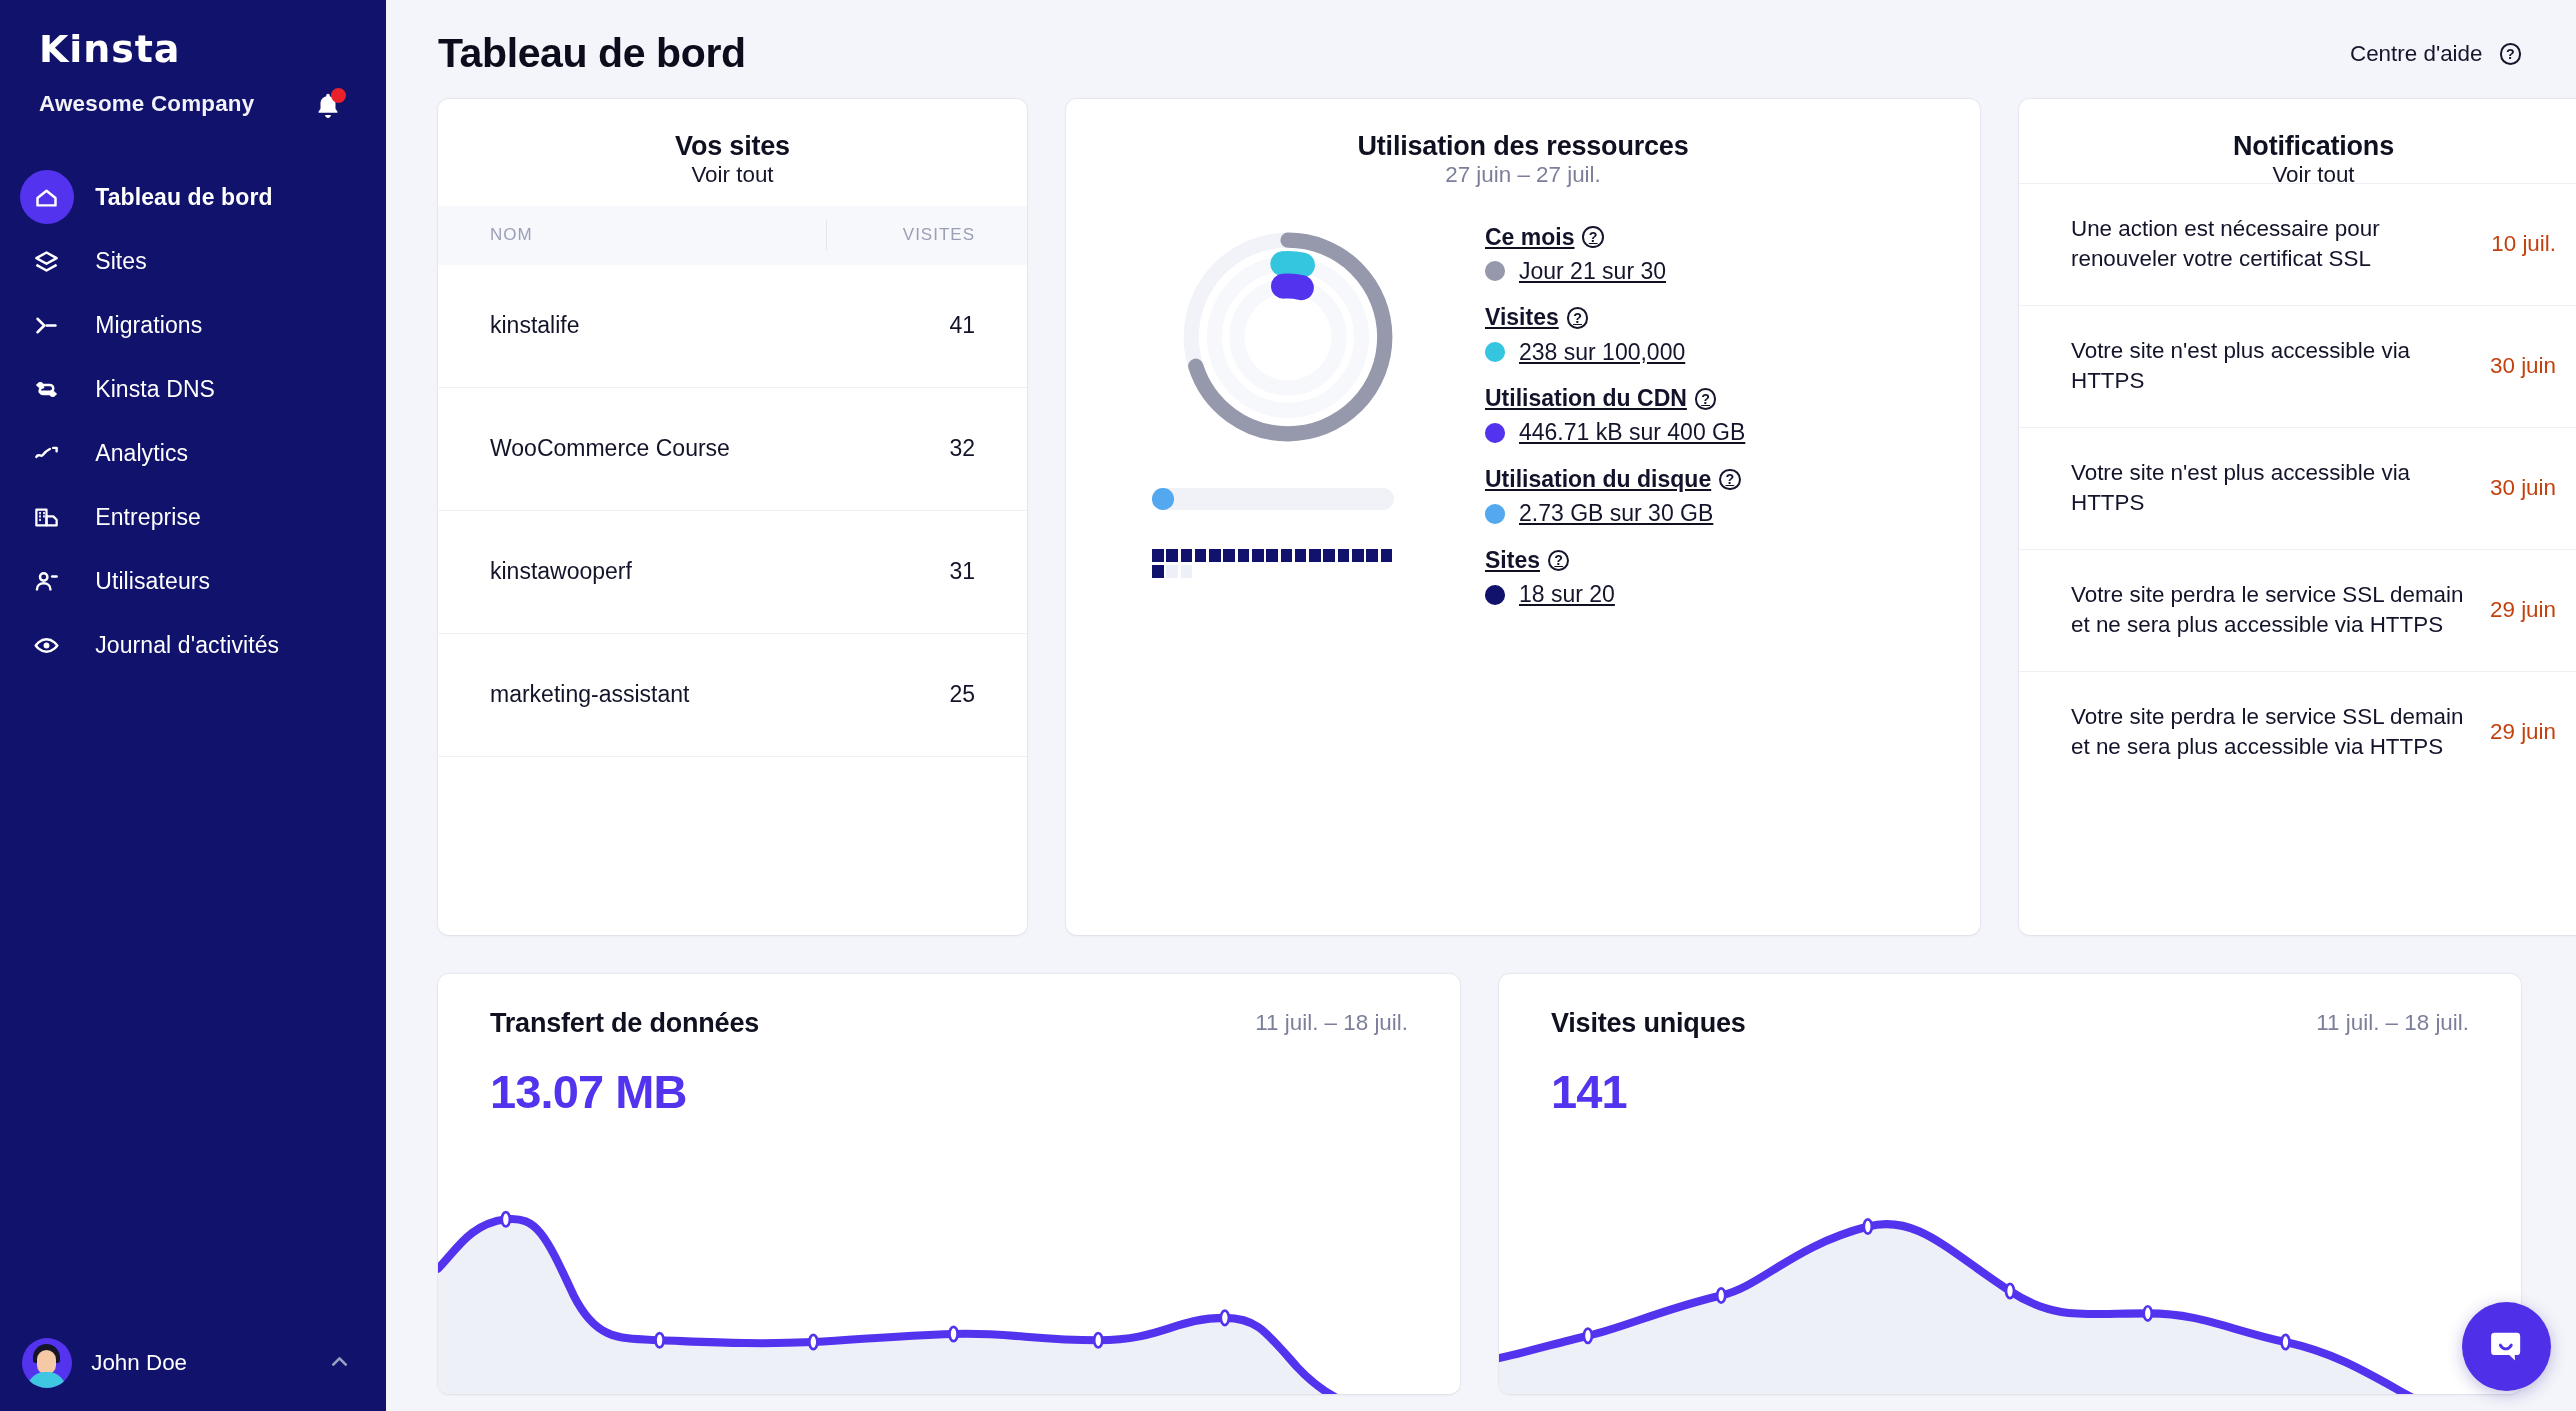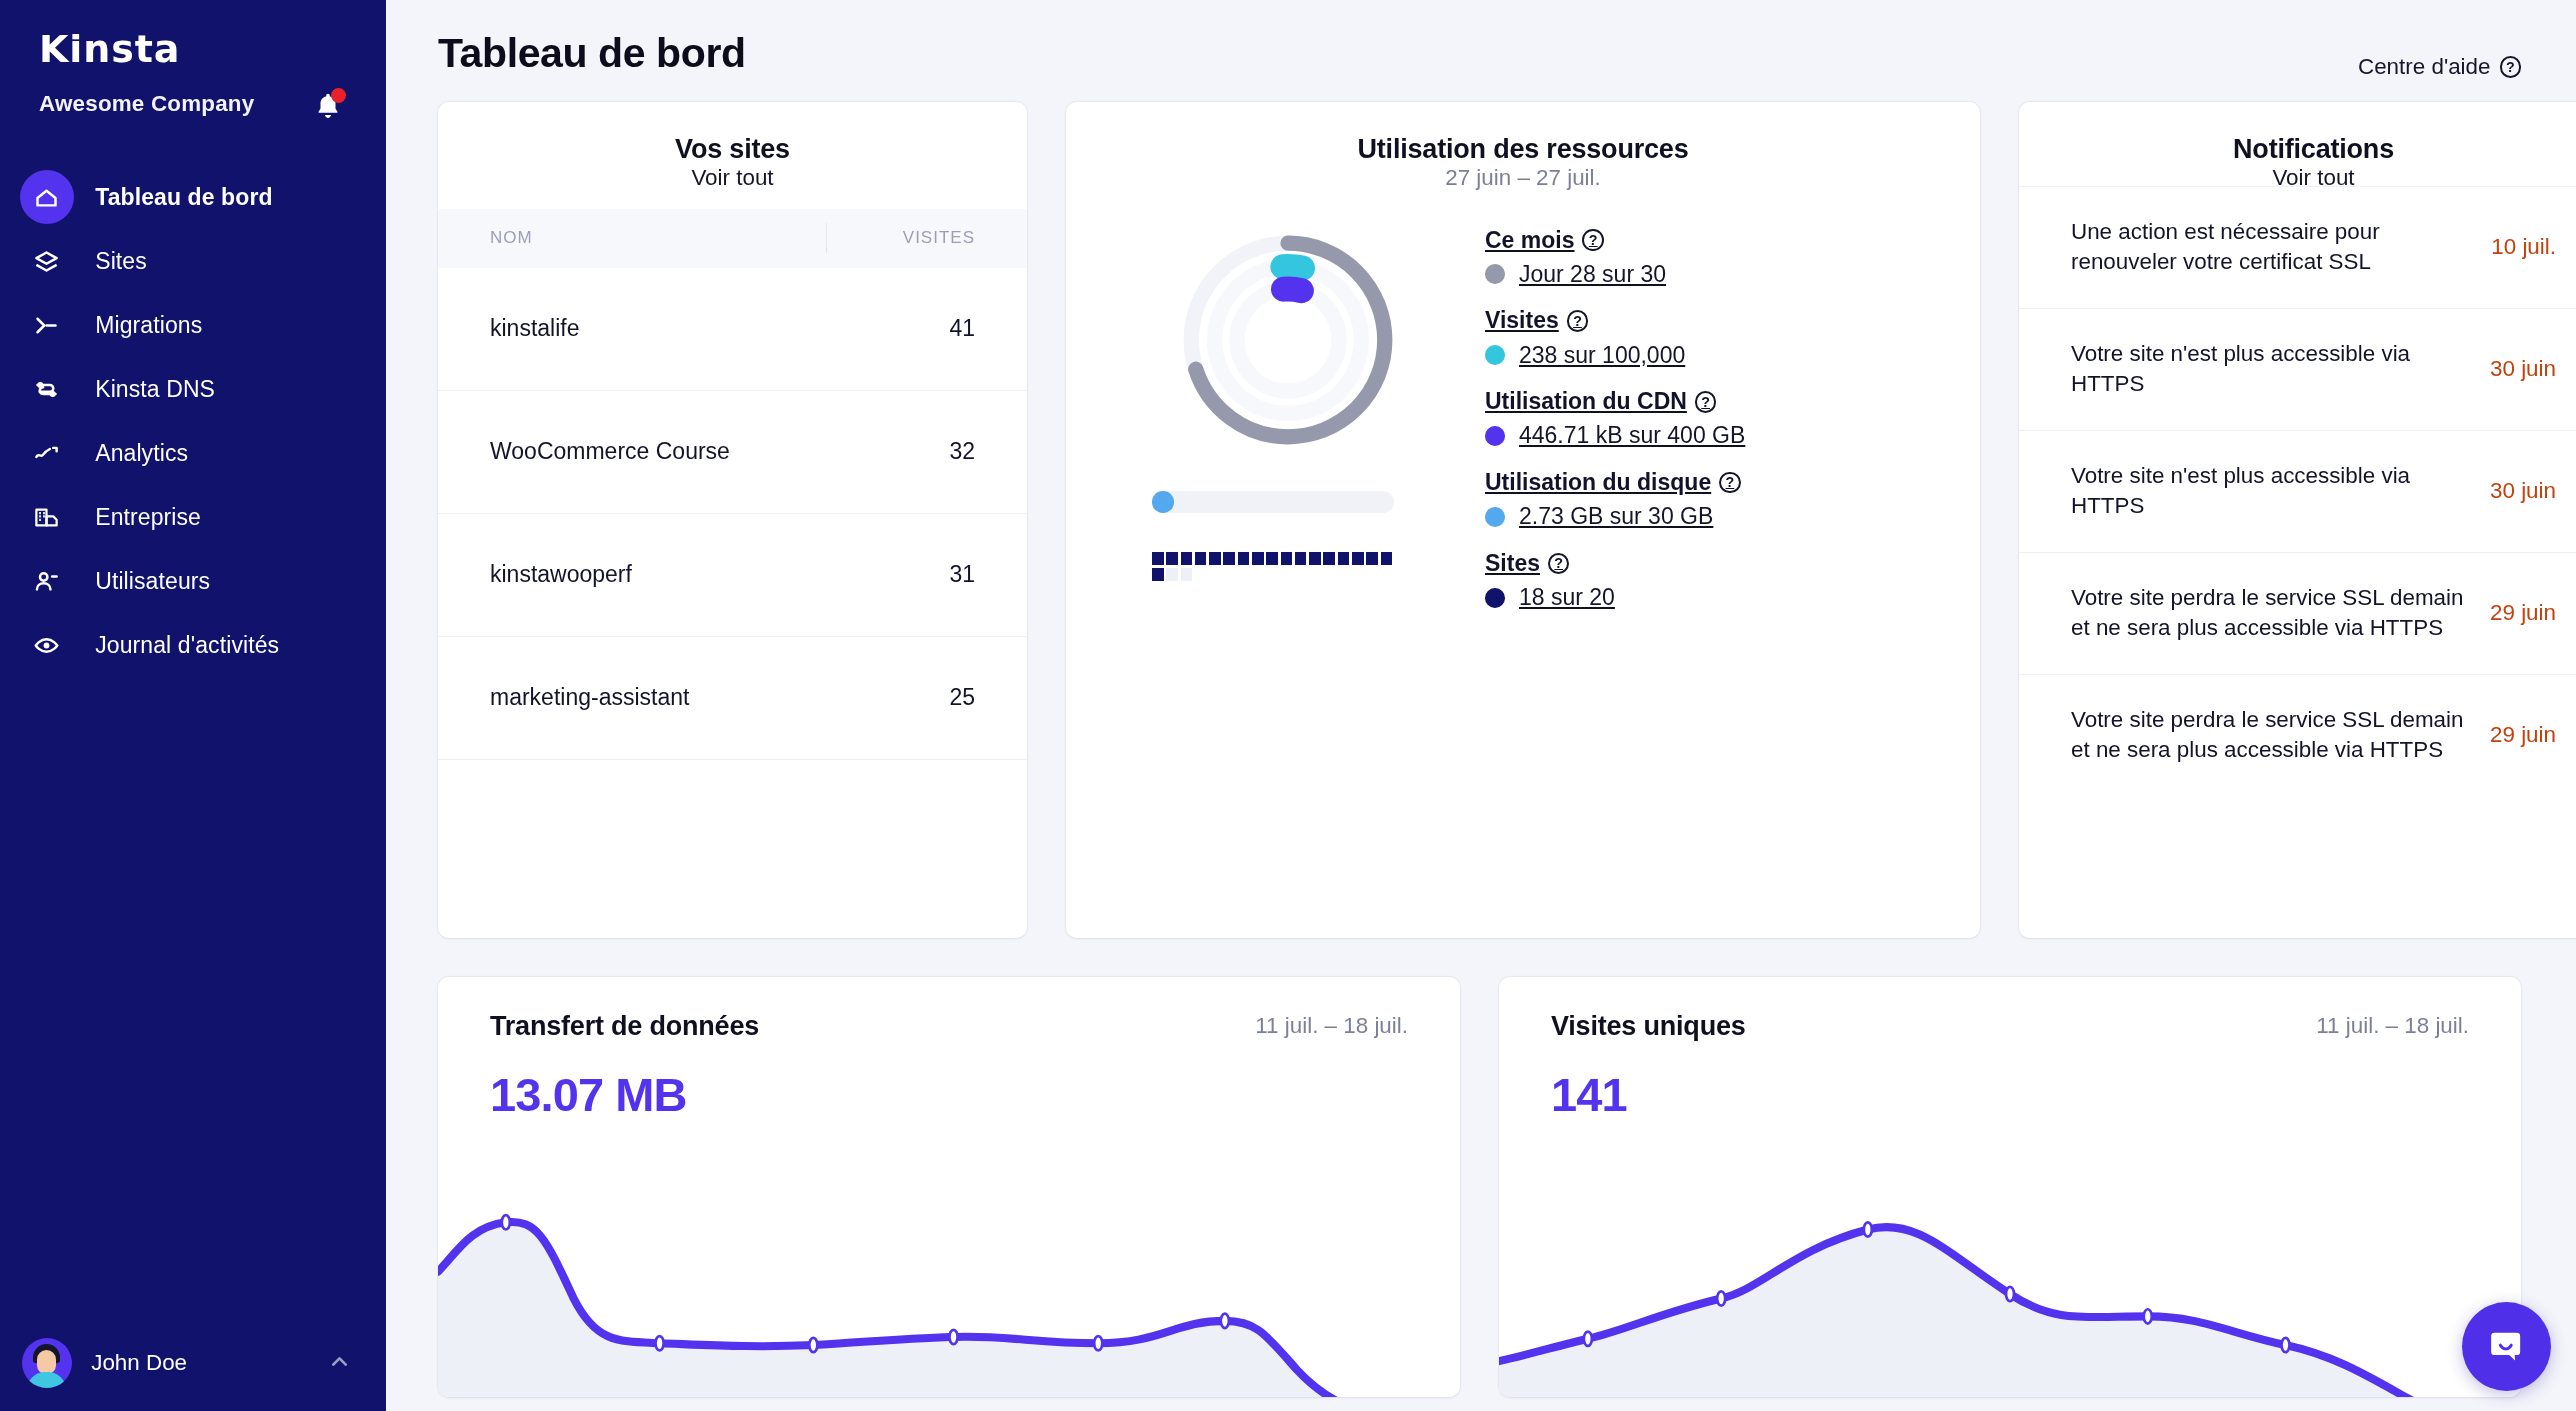--- a/index.html
+++ b/index.html
@@ -140,23 +140,23 @@
     justify-content: space-between;
     padding-top: 30px;
   }
   .page-title {
     font-size: 41px;
     font-weight: 700;
     letter-spacing: -0.4px;
     color: #0c0d1c;
   }
   .help-center {
-    display: flex; align-items: center; gap: 9px;
+    display: flex; align-items: center; gap: 17px;
     font-size: 22.4px; color: #15162b;
-    margin-top: 24px; cursor: pointer;
+    margin-top: 11px; cursor: pointer;
   }
 
   
   .card {
     background: #ffffff;
     border-radius: 10.7px;
     box-shadow: 0 0.9px 2.7px rgba(22,24,60,.07), 0 0 0 0.9px rgba(22,24,60,.03);
   }
   .row-top {
     display: flex;
@@ -520,21 +520,21 @@
 
           <div class="legend-col">
 
             <div class="legend-group">
               <div class="legend-label">
                 <span>Ce mois</span>
                 <span class="qmark">?</span>
               </div>
               <div class="legend-value">
                 <span class="dot" style="background:#9699ab"></span>
-                <span>Jour 28 sur 30</span>
+                <span>Jour 21 sur 30</span>
               </div>
             </div>
 
             <div class="legend-group">
               <div class="legend-label">
                 <span>Visites</span>
                 <span class="qmark">?</span>
               </div>
               <div class="legend-value">
                 <span class="dot" style="background:#34c6de"></span>

